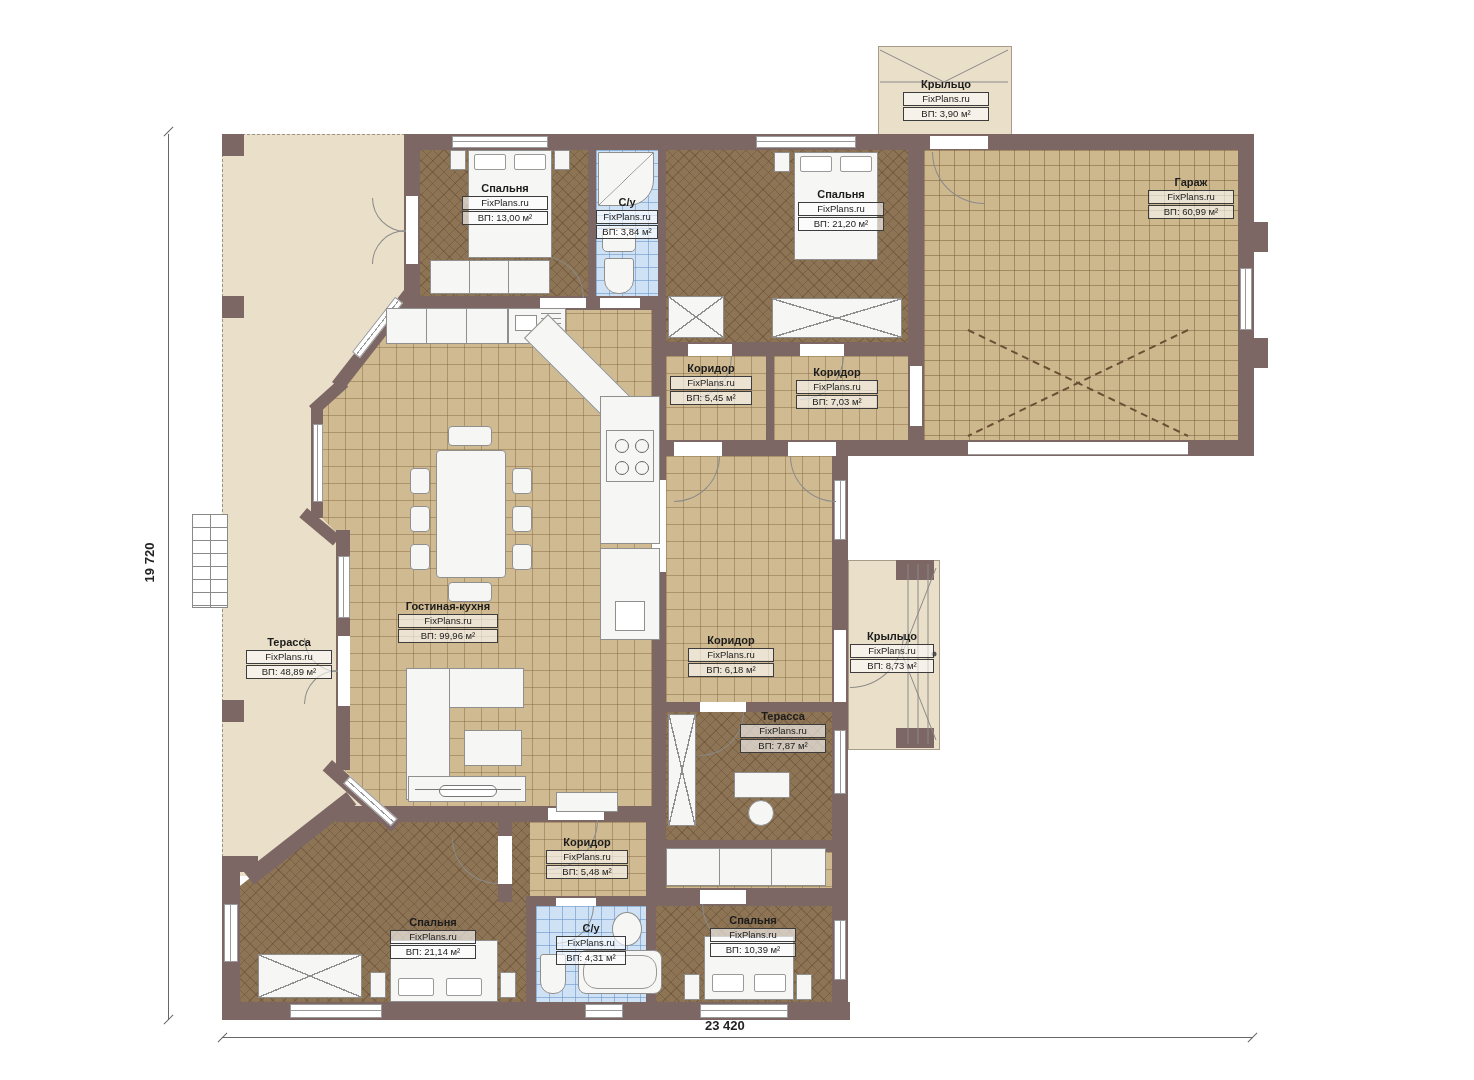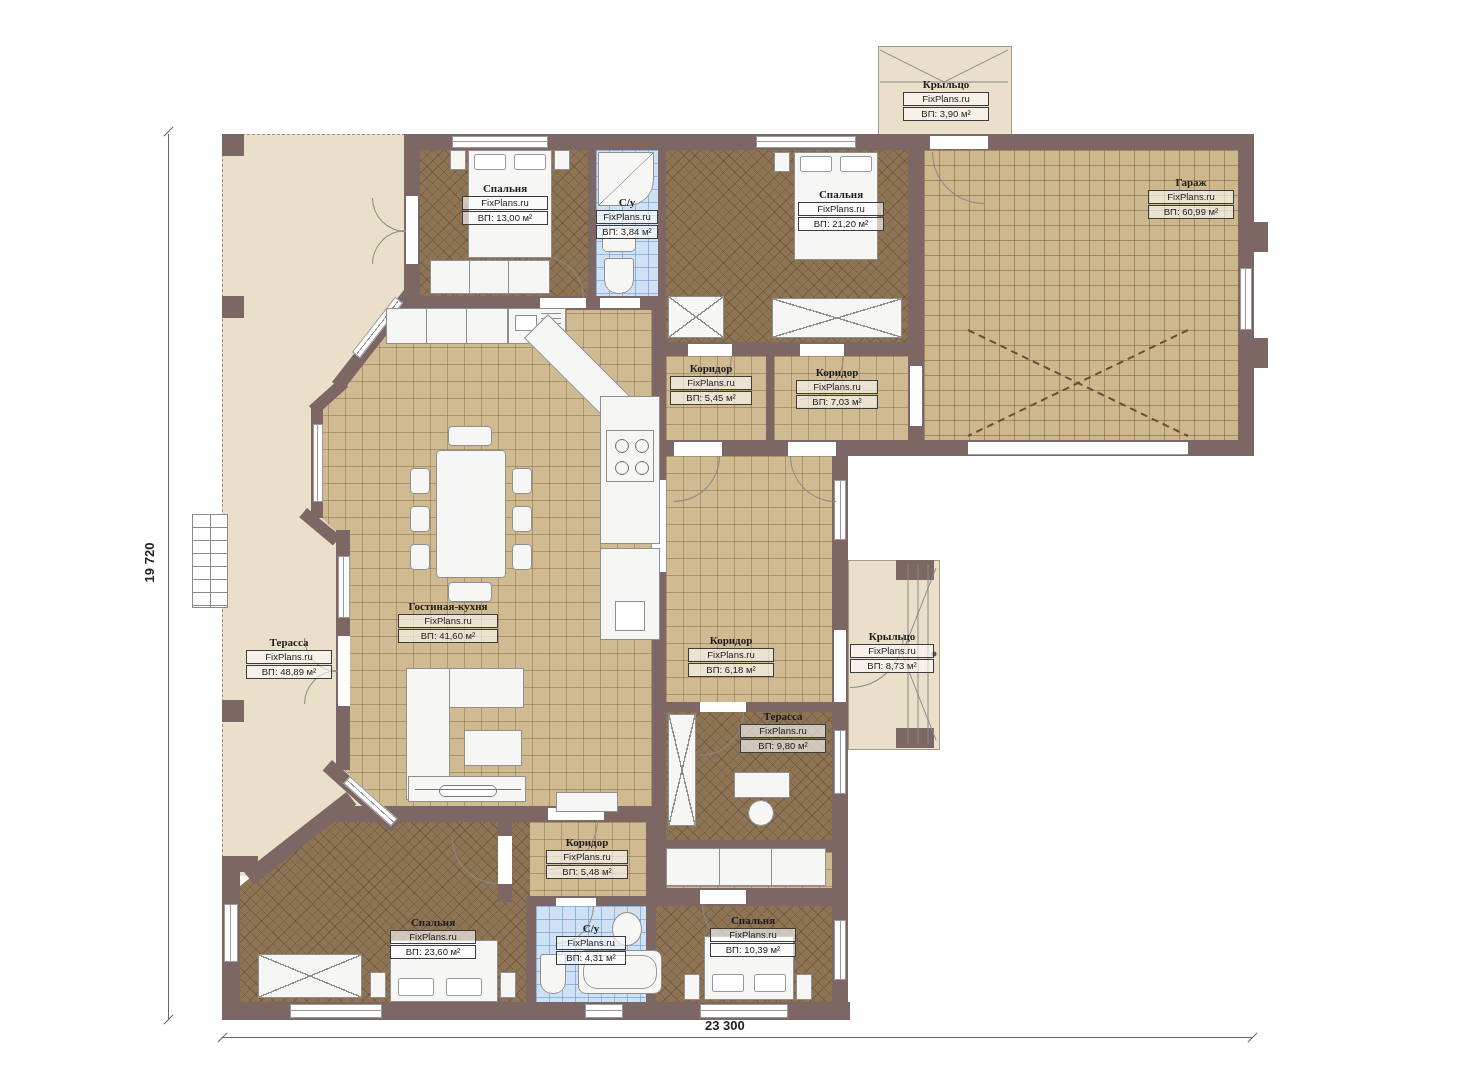--- a/index.html
+++ b/index.html
@@ -42,21 +42,21 @@
                          linear-gradient(to bottom right,transparent calc(50% - .7px),#8f8f8f calc(50% - .7px),#8f8f8f calc(50% + .7px),transparent calc(50% + .7px));}
   .shelf{background-image:linear-gradient(to right,transparent calc(33% - .5px),#8f8f8f calc(33% - .5px),#8f8f8f calc(33% + .5px),transparent calc(33% + .5px)),
                           linear-gradient(to right,transparent calc(66% - .5px),#8f8f8f calc(66% - .5px),#8f8f8f calc(66% + .5px),transparent calc(66% + .5px));}
   .pil{position:absolute;background:#fff;border:1px solid #9a9a9a;border-radius:2px;z-index:21;box-sizing:border-box;}
   .round{border-radius:50%;}
   .steps{background:#fff;border:1px solid #8a8a8a;z-index:6;position:absolute;
     background-image:repeating-linear-gradient(to bottom,transparent 0 12px,#8a8a8a 12px 13px),
                      linear-gradient(to right,transparent calc(50% - .5px),#8a8a8a calc(50% - .5px),#8a8a8a calc(50% + .5px),transparent calc(50% + .5px));}
   
   .rlabel{position:absolute;z-index:30;width:86px;text-align:center;color:#1c1c1c;}
-  .rlabel .nm{font-size:11px;font-weight:bold;line-height:13px;font-family:Liberation Serif, serif;}
+  .rlabel .nm{font-size:11px;font-weight:bold;line-height:13px;}
   .rlabel .bx{display:block;border:1px solid #3c3c3c;background:rgba(255,255,255,.6);
               font-size:9.5px;line-height:12px;margin-top:1px;padding:0 2px;}
   
   .dimline{position:absolute;background:#666;z-index:5;}
   .dimtext{position:absolute;font-size:13px;font-weight:bold;color:#222;z-index:5;}
   .terr-edge{position:absolute;border-left:1px dashed #9a9386;border-top:1px dashed #9a9386;z-index:2;}
   svg{position:absolute;z-index:20;}
 </style>
 </head>
 <body>
@@ -303,65 +303,65 @@
     <span class="bx">ВП: 5,45 м²</span>
   </div>
   <div class="rlabel" style="left:796px;top:366px;width:82px;">
     <div class="nm">Коридор</div>
     <span class="bx">FixPlans.ru</span>
     <span class="bx">ВП: 7,03 м²</span>
   </div>
   <div class="rlabel" style="left:398px;top:600px;width:100px;">
     <div class="nm">Гостиная-кухня</div>
     <span class="bx">FixPlans.ru</span>
-    <span class="bx">ВП: 41,60 м²</span>
+    <span class="bx">ВП: 99,96 м²</span>
   </div>
   <div class="rlabel" style="left:246px;top:636px;">
     <div class="nm">Терасса</div>
     <span class="bx">FixPlans.ru</span>
     <span class="bx">ВП: 48,89 м²</span>
   </div>
   <div class="rlabel" style="left:688px;top:634px;">
     <div class="nm">Коридор</div>
     <span class="bx">FixPlans.ru</span>
     <span class="bx">ВП: 6,18 м²</span>
   </div>
   <div class="rlabel" style="left:850px;top:630px;width:84px;">
     <div class="nm">Крыльцо</div>
     <span class="bx">FixPlans.ru</span>
     <span class="bx">ВП: 8,73 м²</span>
   </div>
   <div class="rlabel" style="left:740px;top:710px;">
     <div class="nm">Терасса</div>
     <span class="bx">FixPlans.ru</span>
-    <span class="bx">ВП: 9,80 м²</span>
+    <span class="bx">ВП: 7,87 м²</span>
   </div>
   <div class="rlabel" style="left:546px;top:836px;width:82px;">
     <div class="nm">Коридор</div>
     <span class="bx">FixPlans.ru</span>
     <span class="bx">ВП: 5,48 м²</span>
   </div>
   <div class="rlabel" style="left:390px;top:916px;">
     <div class="nm">Спальня</div>
     <span class="bx">FixPlans.ru</span>
-    <span class="bx">ВП: 23,60 м²</span>
+    <span class="bx">ВП: 21,14 м²</span>
   </div>
   <div class="rlabel" style="left:556px;top:922px;width:70px;">
     <div class="nm">С/у</div>
     <span class="bx">FixPlans.ru</span>
     <span class="bx">ВП: 4,31 м²</span>
   </div>
   <div class="rlabel" style="left:710px;top:914px;">
     <div class="nm">Спальня</div>
     <span class="bx">FixPlans.ru</span>
     <span class="bx">ВП: 10,39 м²</span>
   </div>
 
   <div class="dimline" style="left:168px;top:134px;width:1px;height:886px;"></div>
   <div class="dimline" style="left:162px;top:131px;width:13px;height:1px;transform:rotate(-45deg);"></div>
   <div class="dimline" style="left:162px;top:1019px;width:13px;height:1px;transform:rotate(-45deg);"></div>
   <div class="dimtext" style="left:130px;top:555px;transform:rotate(-90deg);transform-origin:center;">19 720</div>
   <div class="dimline" style="left:222px;top:1037px;width:1031px;height:1px;"></div>
   <div class="dimline" style="left:216px;top:1037px;width:13px;height:1px;transform:rotate(-45deg);"></div>
   <div class="dimline" style="left:1246px;top:1037px;width:13px;height:1px;transform:rotate(-45deg);"></div>
-  <div class="dimtext" style="left:705px;top:1018px;">23 300</div>
+  <div class="dimtext" style="left:705px;top:1018px;">23 420</div>
 
 </div>
 
 </body></html>

